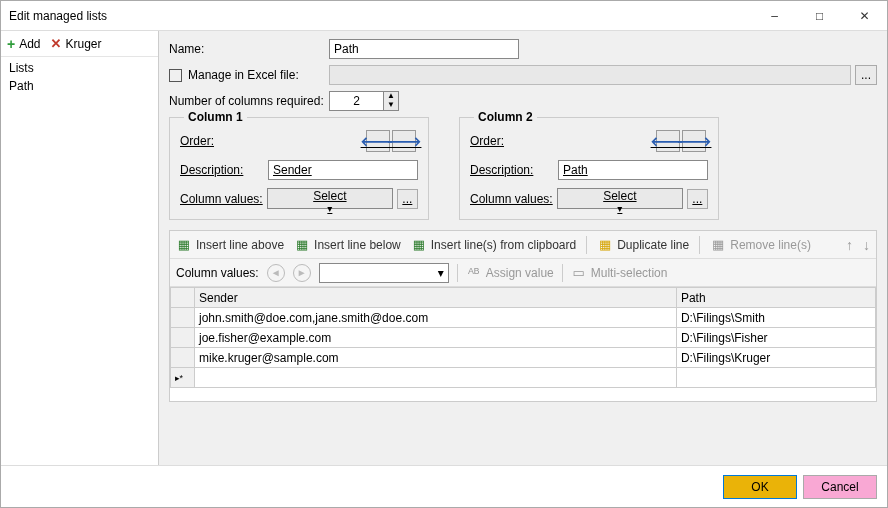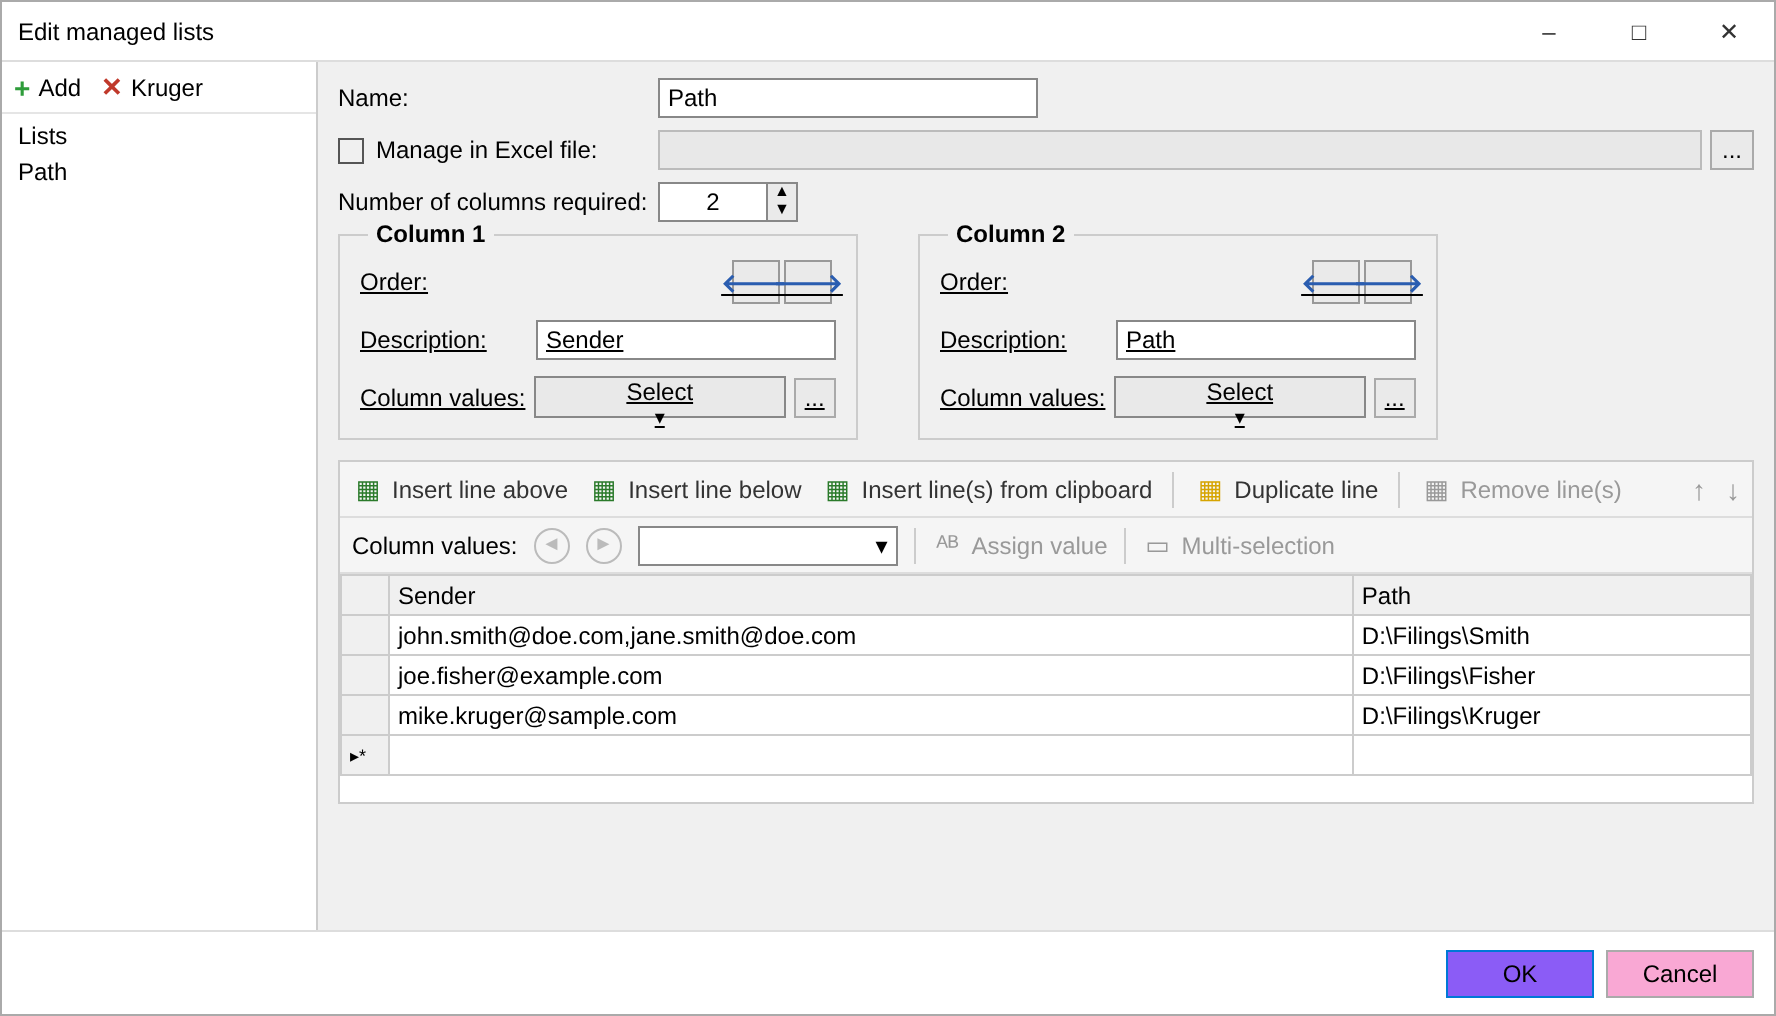--- a/index.html
+++ b/index.html
@@ -47,21 +47,21 @@
 .sep { width:1px; height:18px; background:#ccc; }
 .grid-tb2 { height:28px; background:#f5f5f5; border-bottom:1px solid #ddd; display:flex; align-items:center; padding:0 6px; gap:8px; }
 .nav-circ { width:18px; height:18px; border:1px solid #bbb; border-radius:50%; display:flex; align-items:center; justify-content:center; color:#bbb; font-size:10px; }
 .cv-sel { width:130px; height:20px; border:1px solid #888; background:#fff; display:flex; align-items:center; justify-content:flex-end; padding:0 4px; }
 table.grid { border-collapse: collapse; width: 100%; }
 table.grid th, table.grid td { border: 1px solid #ccc; text-align:left; height:20px; padding:0 4px; font-weight:normal; }
 table.grid th { background:#f0f0f0; }
 .rowhdr { width:24px; background:#f0f0f0; text-align:center; }
 .footer { height:42px; border-top:1px solid #ddd; display:flex; align-items:center; justify-content:flex-end; padding:0 10px; gap:6px; }
 .btn { width:74px; height:24px; border:1px solid #aaa; background:#f9a8d4; cursor:pointer; }
-.btn.primary { border:1px solid #0078d7; background:#8b5cf6; }
+.btn.primary { border:1px solid #0078d7; background:#eab308; }
 .checkbox { width:13px; height:13px; border:1px solid #555; margin-right:6px; display:inline-block; }
 .sicon { width:16px; line-height:14px; text-align:center; color:#2a7a2a; font-size:13px; }
 .sicon.yel { color:#d6a400; }
 .sicon.grey { color:#999; }
 .arrow-ud { color:#999; font-size:14px; }
 </style>
 </head>
 <body>
 
 <div class="window">

